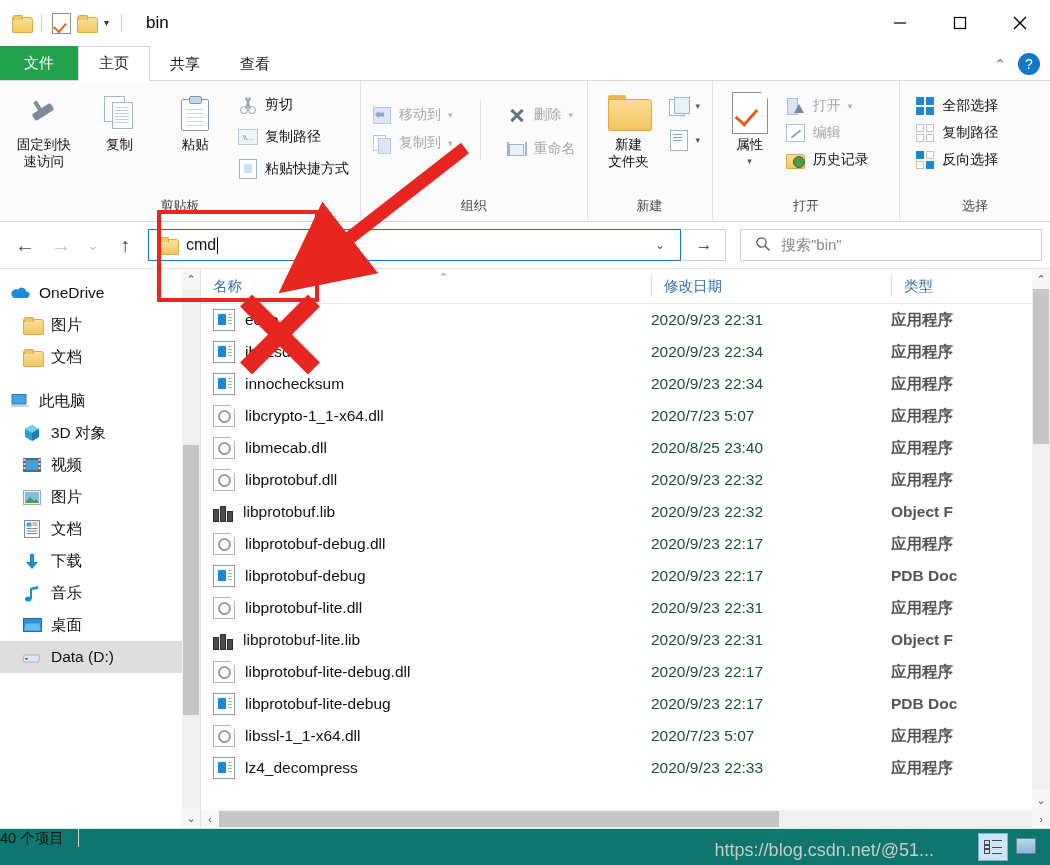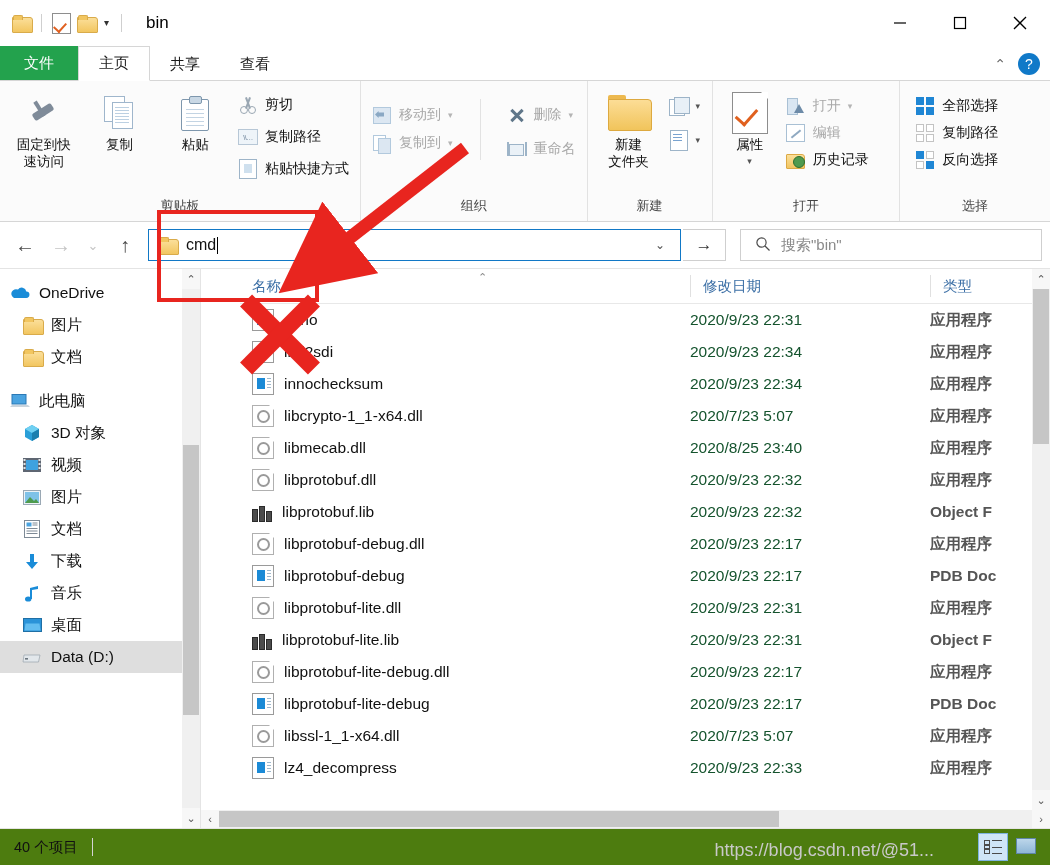--- a/index.html
+++ b/index.html
@@ -146,21 +146,21 @@
   .sbitem.root{padding-left:10px;}
   .sbitem.sel{background:#dedede;}
   .sb-gap{height:12px;}
   .sbicon{width:20px;height:18px;display:flex;align-items:center;justify-content:center;flex:none;}
 
   .sb-scroll{position:absolute;right:0;top:0;bottom:0;width:18px;background:#f7f7f7;display:flex;flex-direction:column;align-items:center;}
   .sb-arrow{height:20px;display:flex;align-items:center;justify-content:center;color:#5a5a5a;font-size:11px;flex:none;}
   .sb-track{flex:1;width:18px;position:relative;background:#f0f0f0;}
   .sb-thumb{position:absolute;left:1px;width:16px;background:#c6c6c6;}
 
-  .filepane{flex:1;position:relative;display:flex;flex-direction:column;min-width:0;border-left:1px solid #e4e4e4;align-items:flex-end;}
+  .filepane{flex:1;position:relative;display:flex;flex-direction:column;min-width:0;border-left:1px solid #e4e4e4;}
   .colhead{height:34px;display:flex;align-items:center;font-size:14.5px;color:#3a6ea5;flex:none;border-bottom:1px solid #e8e8e8;position:relative;}
   .colhead .ch{padding-left:12px;border-left:1px solid #e0e0e0;height:22px;line-height:22px;box-sizing:border-box;}
   .colhead .ch:first-child{border-left:none;}
   .sortmark{position:absolute;left:238px;top:2px;color:#8a8a8a;font-size:11px;}
   .rows{flex:1;overflow:hidden;position:relative;}
   .row{height:32px;display:flex;align-items:center;font-size:15.5px;color:#111;}
   .row .cname{display:flex;align-items:center;gap:10px;padding-left:12px;box-sizing:border-box;}
   .row .cdate{color:#14532d;box-sizing:border-box;}
   .row .ctype{color:#555;box-sizing:border-box;overflow:hidden;white-space:nowrap;font-weight:bold;}
 
@@ -178,21 +178,21 @@
   
   .fp-scroll{position:absolute;right:0;top:0;bottom:18px;width:18px;background:#f7f7f7;display:flex;flex-direction:column;align-items:center;}
   .fp-track{flex:1;width:18px;position:relative;background:#f0f0f0;}
   .fp-thumb{position:absolute;left:1px;width:16px;background:#c6c6c6;}
   .hbar{position:absolute;left:0;right:0;bottom:0;height:18px;background:#f0f0f0;display:flex;align-items:center;}
   .hbtn{width:18px;height:18px;display:flex;align-items:center;justify-content:center;color:#5a5a5a;font-size:11px;background:#f7f7f7;}
   .h-track{flex:1;height:18px;position:relative;}
   .h-thumb{position:absolute;top:1px;height:16px;background:#c6c6c6;}
 
   
-  .status{height:36px;flex:none;display:flex;align-items:center;border-top:1px solid #e4e4e4;padding-left:14px;font-size:14.5px;color:#111;position:relative;background:#4d7c0f;}
+  .status{height:36px;flex:none;display:flex;border-top:1px solid #e4e4e4;font-size:14.5px;color:#111;position:relative;background:#0f766e;}
   .status .divider{width:1px;height:18px;background:#d4d4d4;margin-left:14px;}
   .viewbtns{position:absolute;right:10px;top:4px;display:flex;gap:4px;}
   .vbtn{width:28px;height:26px;display:flex;align-items:center;justify-content:center;}
   .vbtn.active{background:#cfe5f7;border:1px solid #7fb4e0;}
   .vb-details{width:18px;height:14px;display:flex;gap:2px;}
   .vb-details .lft{display:flex;flex-direction:column;justify-content:space-between;}
   .vb-details .lft i{display:block;width:4px;height:3px;border:1px solid #4a4a4a;}
   .vb-details .rgt{flex:1;display:flex;flex-direction:column;justify-content:space-between;}
   .vb-details .rgt i{display:block;height:1px;background:#4a4a4a;}
   .vb-icons{width:18px;height:14px;background:linear-gradient(#bcd6ea,#8fb6d6);border:1px solid #5f86a8;}

